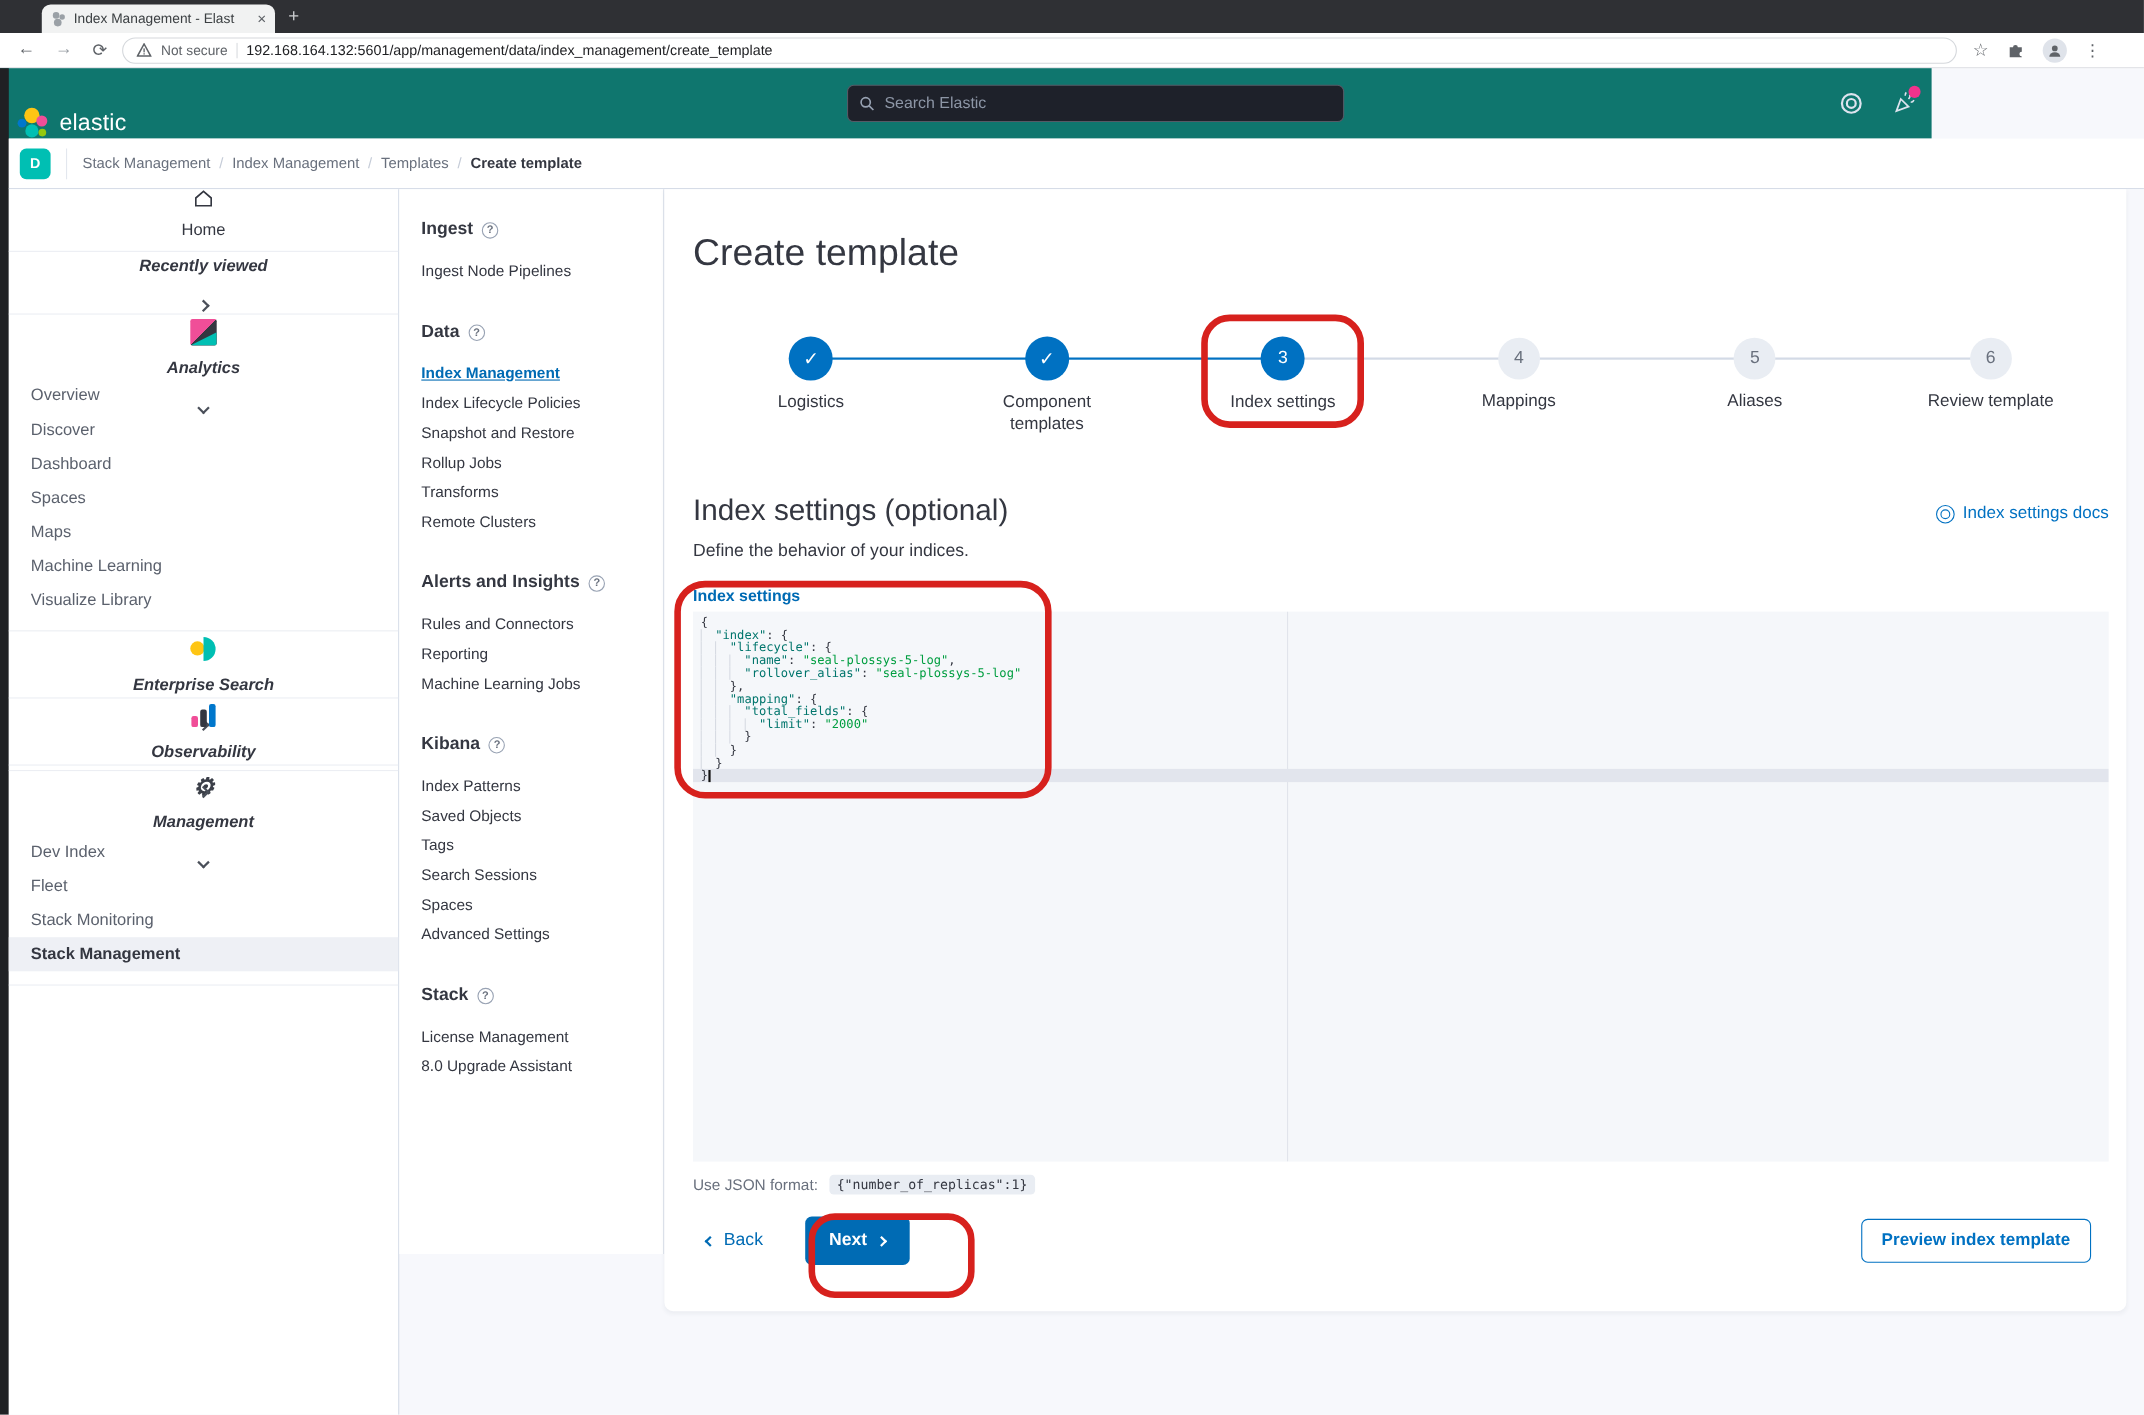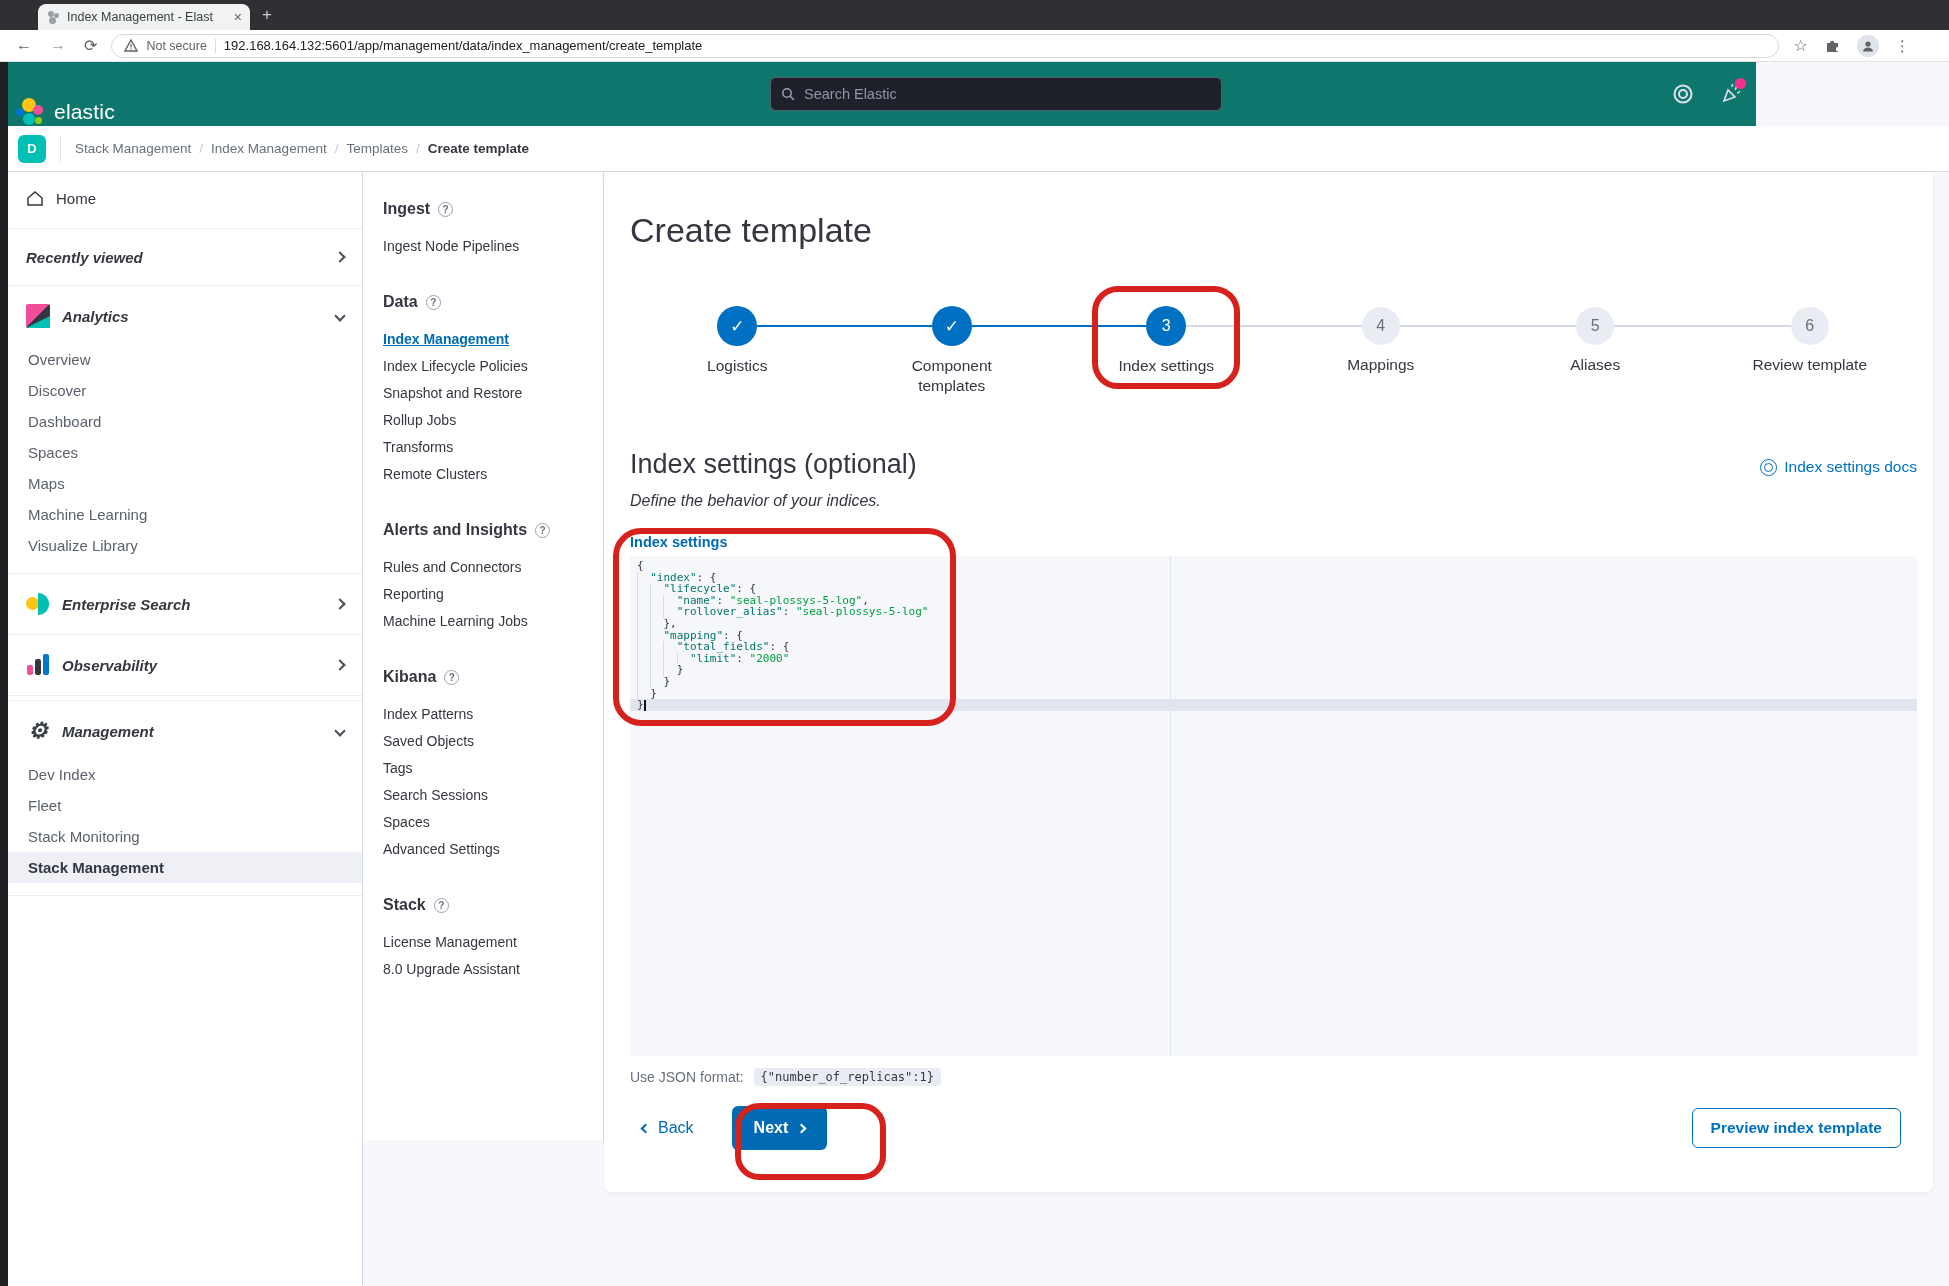--- a/index.html
+++ b/index.html
@@ -51,21 +51,21 @@
   .crumbs { display:flex; align-items:center; gap:8px; font-size:13.5px; color:#69707d; }
   .crumb-sep { color:#c4cbd7; }
   .crumb-last { color:#343741; font-weight:bold; }
 
   
   .winedge { position:absolute; left:0; top:62px; width:8px; height:1224px; background:#202124; }
 
   
   .pnav { position:absolute; left:8px; top:172px; width:355px; height:1114px; background:#fff;
     border-right:1px solid #d3dae6; font-size:15px; }
-  .pnav .row { display:flex; align-items:center; gap:12px; padding:0 18px; height:44px; }
+  .pnav .row { display:flex; align-items:center; gap:12px; padding:0 18px; height:44px;flex-direction:column; }
   .pnav .hd { font-weight:bold;font-style:italic; }
   .pnav .divider { height:1px; background:#eceef3; margin:4px 0; }
   .pnav .grow { flex:1; }
   .chev { width:8px; height:8px; border-right:2px solid #4a4f59; border-bottom:2px solid #4a4f59; flex:none; }
   .chev.right { transform:rotate(-45deg); }
   .chev.down  { transform:rotate(45deg); }
   .chev.left  { transform:rotate(135deg); }
   .pnav .sub { padding:2px 0 8px 0; }
   .pnav .sub .item { padding:7px 18px 7px 20px; color:#5b616d; }
   .pnav .sub .item.active { background:#eef0f5; color:#343741; font-weight:bold; }
@@ -120,21 +120,21 @@
   .scircle.complete { font-size:17px; }
   .scircle.incomplete { background:#e9edf3; color:#69707d; width:38px; height:38px; margin-top:1px; }
   .slabel { margin-top:10px; font-size:15.5px; color:#343741; text-align:center; max-width:150px; line-height:20px; }
 
   .sectrow { margin-top:36px; display:flex; align-items:flex-end; }
   .sectrow h2 { font-size:27px; font-weight:normal; color:#343741; line-height:36px; flex:1; }
   .docslink { display:flex; align-items:center; gap:7px; color:#0071c2; font-size:15.5px; margin-bottom:6px; }
   .lifering { width:17px; height:17px; border:1.7px solid #0071c2; border-radius:50%; position:relative; flex:none; }
   .lifering::after { content:""; position:absolute; left:3px; top:3px; width:7px; height:7px;
     border:1.6px solid #0071c2; border-radius:50%; }
-  .subtitle { margin-top:10px; font-size:16px; color:#343741;font-style:italic; }
+  .subtitle { margin-top:10px; font-size:16px; color:#343741; }
 
   .edlabel { margin-top:24px; font-size:14.5px; font-weight:bold; color:#006bb4; }
   .editor { margin-top:6px; height:500px; background:#f5f7fa; position:relative;
     font-family:"DejaVu Sans Mono", monospace; font-size:11px; line-height:11.6px; color:#343741; overflow:hidden; }
   .printmargin { position:absolute; left:540px; top:0; bottom:0; width:1px; background:#e1e4eb; }
   .codelines { position:relative; padding-top:4px; }
   .cl { white-space:pre; height:11.6px; padding-left:7px; }
   .cl .k { color:#00756c; }
   .cl .v { color:#009e40; }
   .cl .p { color:#343741; }

